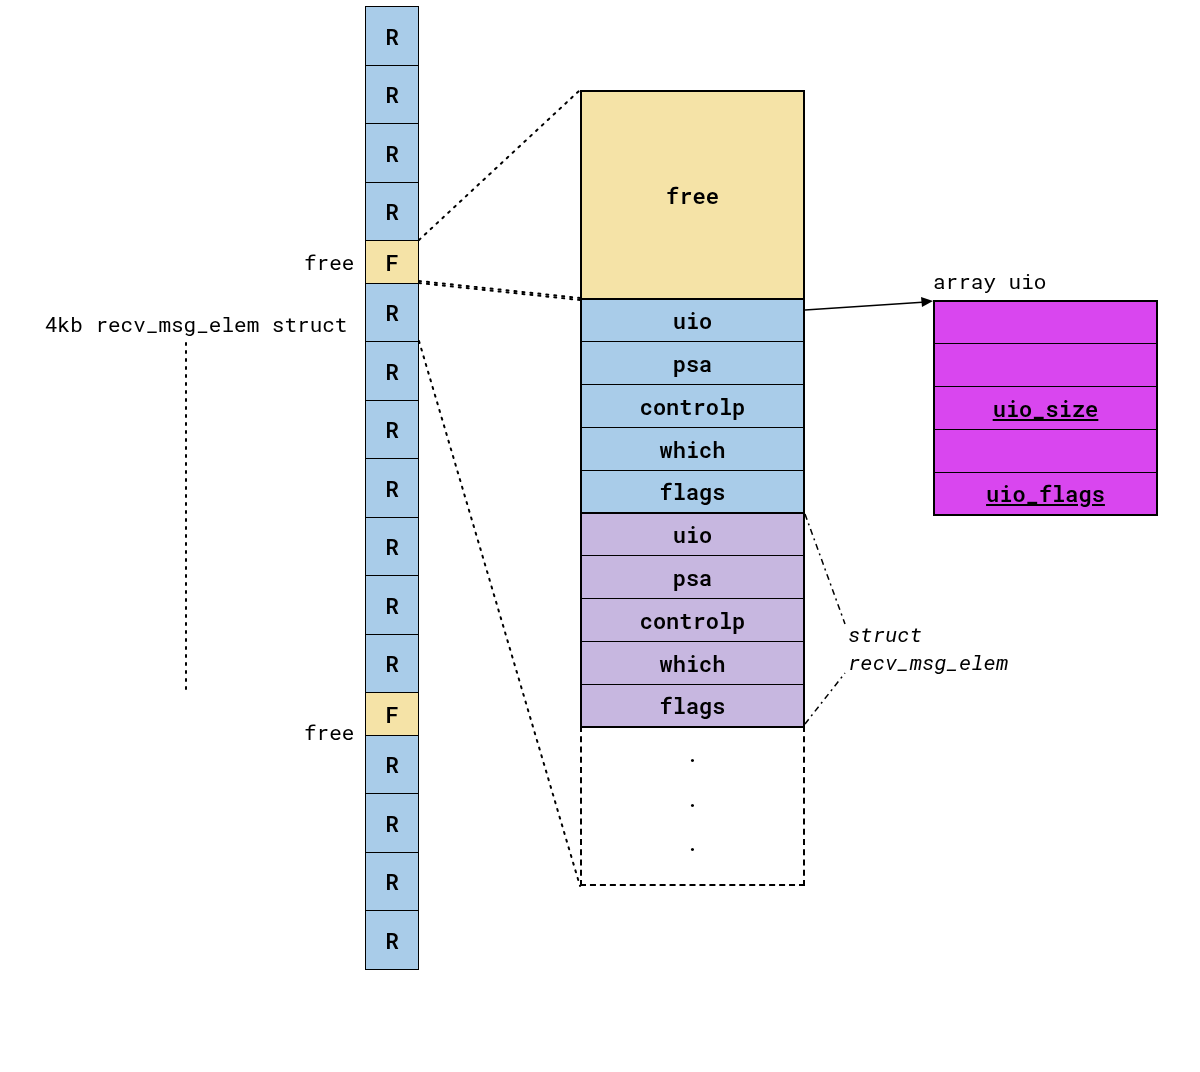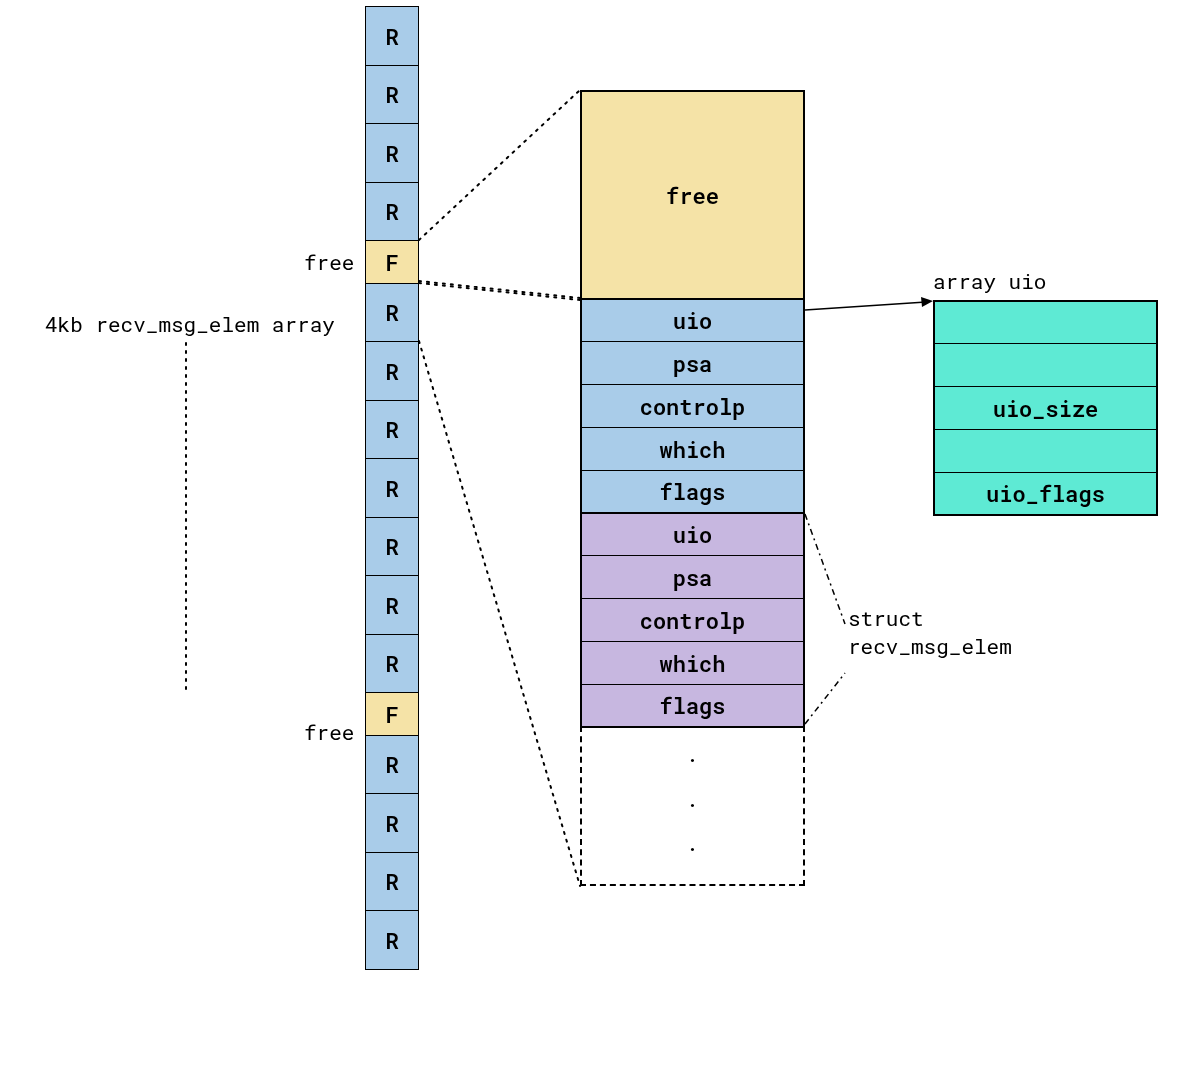--- a/index.html
+++ b/index.html
@@ -16,21 +16,21 @@
     display: flex;
     align-items: center;
     justify-content: center;
     border: 1.5px solid #000;
     font-size: 22px;
     font-weight: 600;
   }
   .blue   { background: #A9CCE9; }
   .yellow { background: #F5E3A7; }
   .purple { background: #C7B7E0; }
-  .red    { background: #5eead4; }
+  .red    { background: #d946ef; text-decoration: underline; }
   .label {
     position: absolute;
     font-size: 21px;
   }
   svg { position: absolute; top: 0; left: 0; }
 </style>
 </head>
 <body>
 
 <div style="position:absolute; left:365px; top:6px; width:54px;">
@@ -48,21 +48,21 @@
   <div class="cell blue" style="height:60px;margin-top:-1.5px;">R</div>
   <div class="cell yellow" style="height:44px;margin-top:-1.5px;">F</div>
   <div class="cell blue" style="height:60px;margin-top:-1.5px;">R</div>
   <div class="cell blue" style="height:60px;margin-top:-1.5px;">R</div>
   <div class="cell blue" style="height:60px;margin-top:-1.5px;">R</div>
   <div class="cell blue" style="height:60px;margin-top:-1.5px;">R</div>
 </div>
 
 <div class="label" style="left:304px; top:248px;">free</div>
 <div class="label" style="left:304px; top:718px;">free</div>
-<div class="label" style="left:45px; top:310px;">4kb recv_msg_elem array</div>
+<div class="label" style="left:45px; top:310px;">4kb recv_msg_elem struct</div>
 
 <div class="cell yellow" style="position:absolute; left:580px; top:90px; width:225px; height:210px; border-width:2px;">free</div>
 
 <div style="position:absolute; left:580px; top:298px; width:225px;">
   <div class="cell blue" style="height:44px;border-width:2px 2px 1px 2px;">uio</div>
   <div class="cell blue" style="height:44px;border-width:1px 2px 1px 2px;margin-top:-1px;">psa</div>
   <div class="cell blue" style="height:44px;border-width:1px 2px 1px 2px;margin-top:-1px;">controlp</div>
   <div class="cell blue" style="height:44px;border-width:1px 2px 1px 2px;margin-top:-1px;">which</div>
   <div class="cell blue" style="height:44px;border-width:1px 2px 2px 2px;margin-top:-1px;">flags</div>
 </div>
@@ -74,21 +74,21 @@
   <div class="cell purple" style="height:44px;border-width:1px 2px 1px 2px;margin-top:-1px;">which</div>
   <div class="cell purple" style="height:44px;border-width:1px 2px 2px 2px;margin-top:-1px;">flags</div>
 </div>
 
 <div style="position:absolute; left:580px; top:726px; width:225px; height:160px;
             border-left:2.5px dashed #000; border-right:2.5px dashed #000; border-bottom:2.5px dashed #000;
             display:flex;align-items:center;justify-content:center;font-size:28px;line-height:1.6;white-space:pre;">·
 ·
 ·</div>
 
-<div class="label" style="left:848px; top:604px; white-space:pre;">struct
+<div class="label" style="left:848px; top:620px; white-space:pre;font-style:italic;">struct
 recv_msg_elem</div>
 
 <div class="label" style="left:933px; top:267px;">array uio</div>
 
 <div style="position:absolute; left:933px; top:300px; width:225px;">
   <div class="cell red" style="height:44px;border-width:2px 2px 1px 2px;"></div>
   <div class="cell red" style="height:44px;border-width:1px 2px 1px 2px;margin-top:-1px;"></div>
   <div class="cell red" style="height:44px;border-width:1px 2px 1px 2px;margin-top:-1px;">uio_size</div>
   <div class="cell red" style="height:44px;border-width:1px 2px 1px 2px;margin-top:-1px;"></div>
   <div class="cell red" style="height:44px;border-width:1px 2px 2px 2px;margin-top:-1px;">uio_flags</div>

